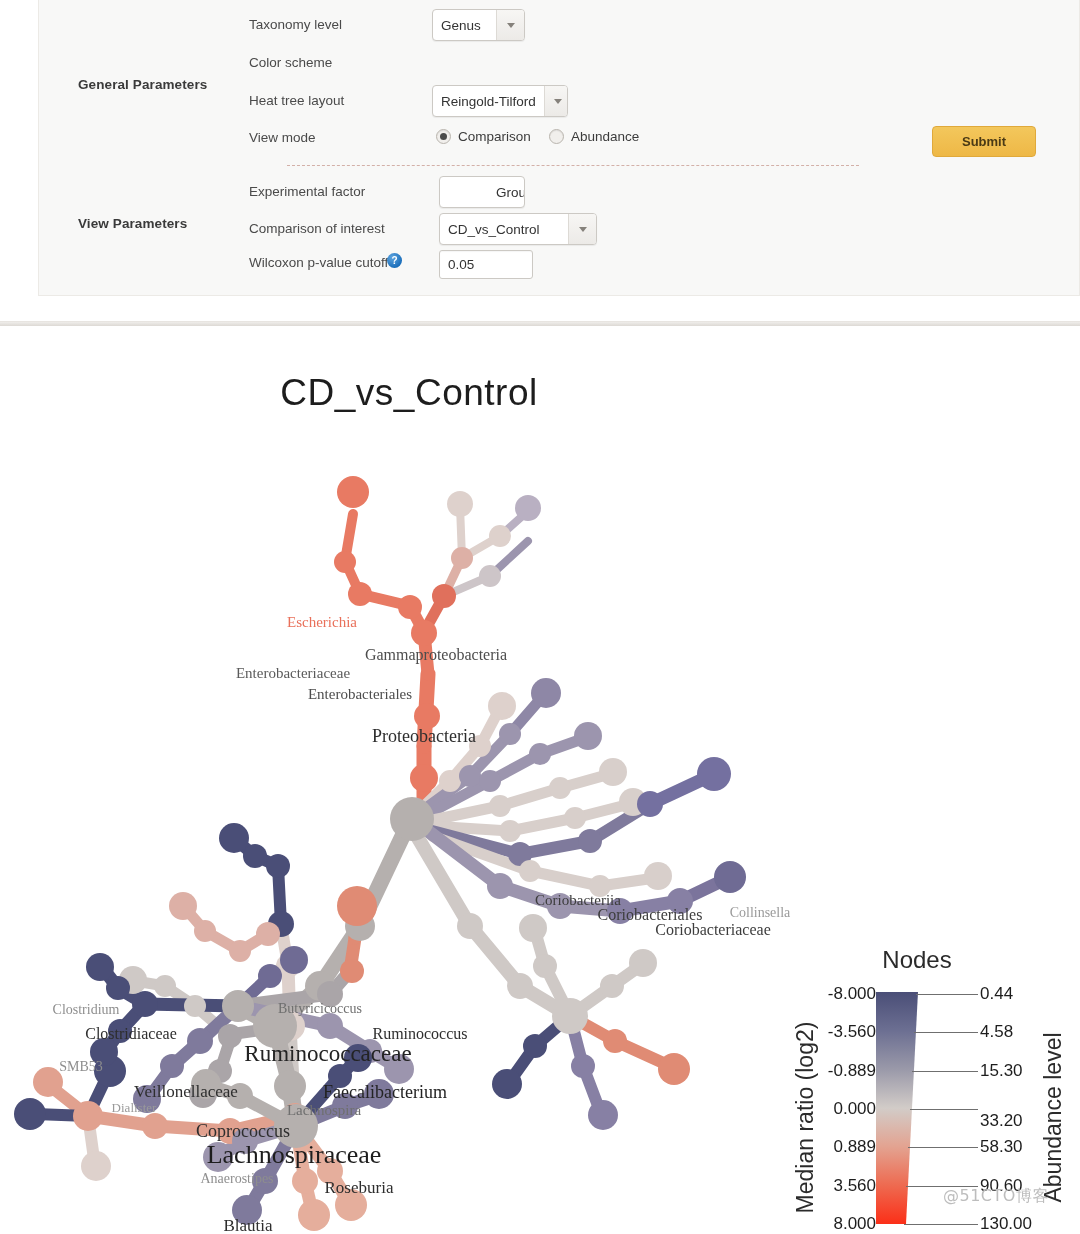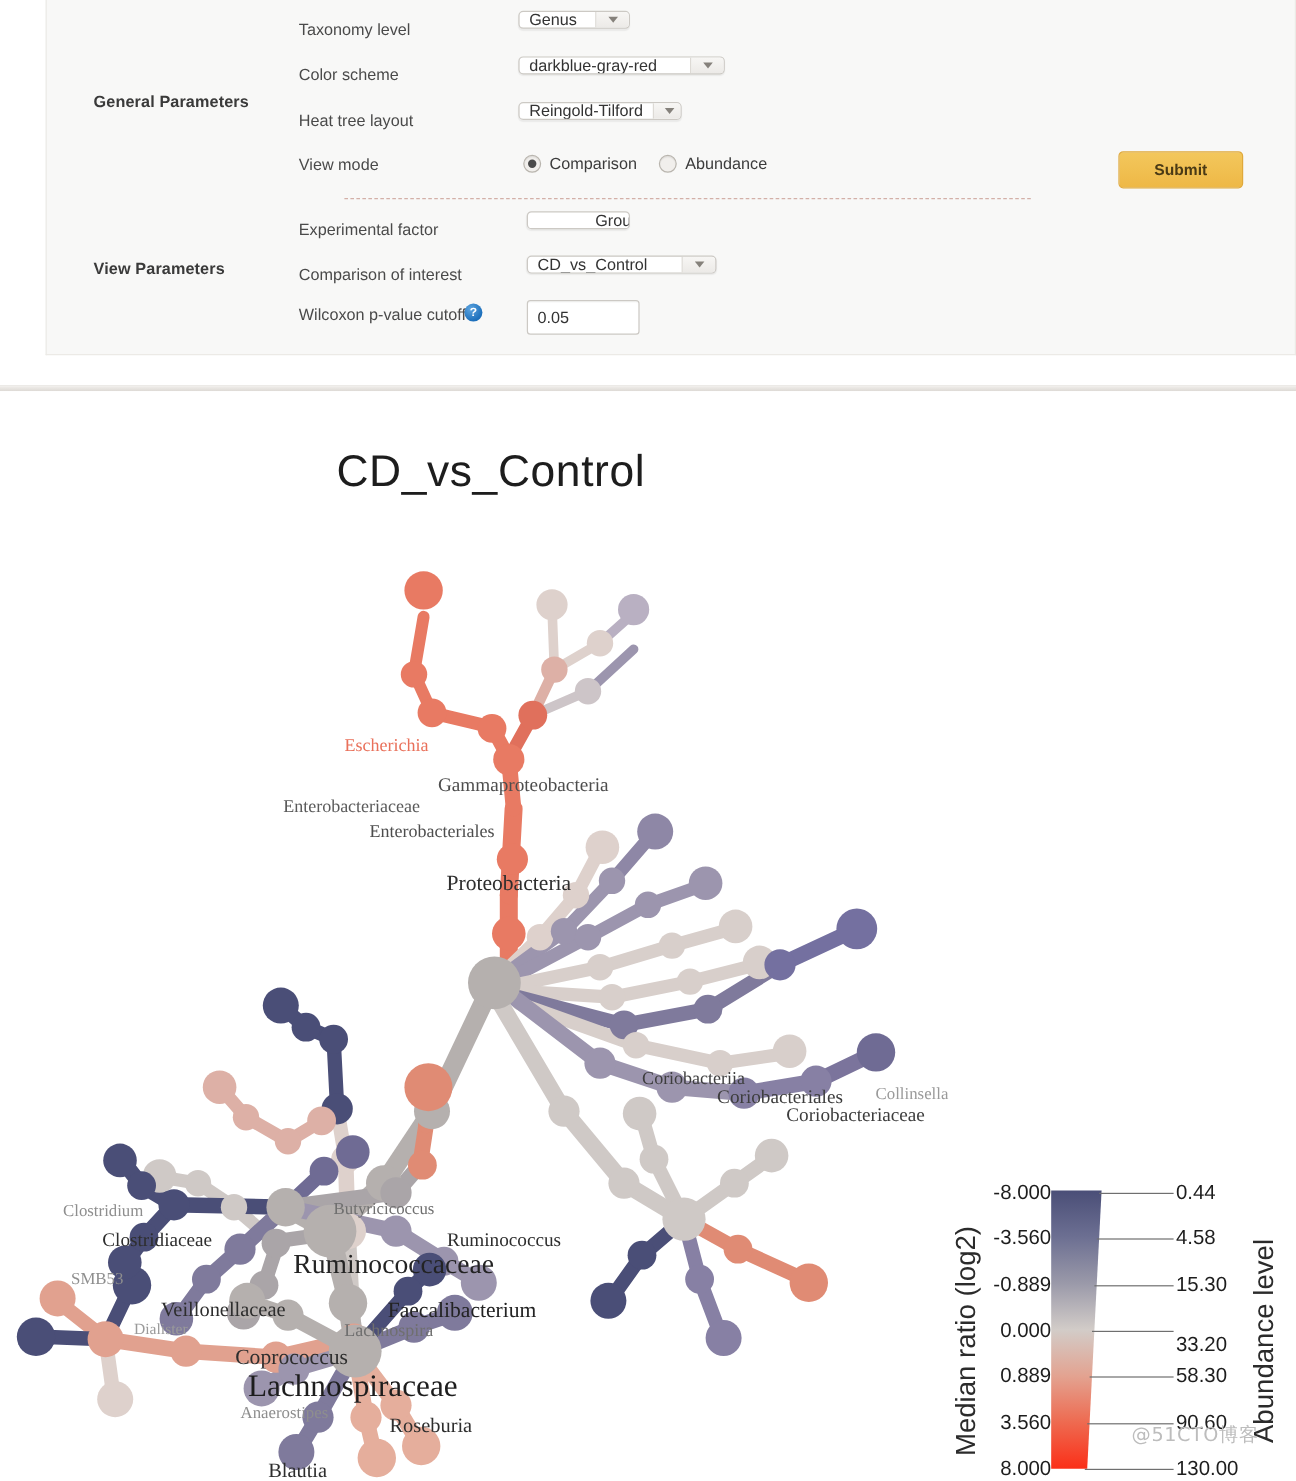--- a/index.html
+++ b/index.html
@@ -23,21 +23,21 @@
   .section-title{
     position:absolute; font-size:13.5px; font-weight:bold; color:#3a3a3a;
     letter-spacing:.1px; white-space:nowrap;
   }
   .field-label{
     position:absolute; font-size:13.5px; color:#4a4a4a; white-space:nowrap;
   }
 
   
   .sel{
-    position:absolute; height:15px;
+    position:absolute; height:32px;
     background:#ffffff;
     border:1px solid #ccc9c4;
     border-radius:4px;
     box-shadow:0 1px 1px rgba(0,0,0,.06);
     display:flex; align-items:stretch;
     overflow:hidden;
   }
   .sel .sel-text{
     flex:1 1 auto; display:flex; align-items:center;
     padding:0 8px; font-size:13.5px; color:#333; white-space:nowrap;
@@ -173,26 +173,20 @@
 
   <div class="field-label" style="left:210px; top:17px;">Taxonomy level</div>
   <div class="sel" style="left:393px; top:9px; width:93px;">
     <div class="sel-text">Genus</div>
     <div class="sel-btn">
         <i class="caret"></i>
       </div>
   </div>
 
   <div class="field-label" style="left:210px; top:55px;">Color scheme</div>
-  <div class="sel" style="left:393px; top:47px; width:172px;">
-    <div class="sel-text">darkblue-gray-red</div>
-    <div class="sel-btn">
-        <i class="caret"></i>
-      </div>
-  </div>
 
   <div class="field-label" style="left:210px; top:93px;">Heat tree layout</div>
   <div class="sel" style="left:393px; top:85px; width:136px;">
     <div class="sel-text">Reingold-Tilford</div>
     <div class="sel-btn">
         <i class="caret"></i>
       </div>
   </div>
 
   <div class="field-label" style="left:210px; top:130px;">View mode</div>
@@ -579,20 +573,21 @@
       <div class="tlabel" style="left: 134px; top: 762px; font-size: 13px; color: rgb(154, 154, 154); font-weight: normal;">Dialister</div>
       <div class="tlabel" style="left: 324px; top: 764px; font-size: 15px; color: rgb(111, 111, 111); font-weight: normal;">Lachnospira</div>
       <div class="tlabel" style="left: 243px; top: 785px; font-size: 18px; color: rgb(46, 46, 46); font-weight: normal;">Coprococcus</div>
       <div class="tlabel" style="left: 294px; top: 809px; font-size: 26px; color: rgb(29, 29, 29); font-weight: normal;">Lachnospiraceae</div>
       <div class="tlabel" style="left: 237px; top: 833px; font-size: 14px; color: rgb(142, 142, 142); font-weight: normal;">Anaerostipes</div>
       <div class="tlabel" style="left: 359px; top: 842px; font-size: 17px; color: rgb(46, 46, 46); font-weight: normal;">Roseburia</div>
       <div class="tlabel" style="left: 248px; top: 880px; font-size: 17px; color: rgb(46, 46, 46); font-weight: normal;">Blautia</div>
     </div>
 
   <div id="legend">
+    <div id="legend-title">Nodes</div>
 
     <div class="axis-title" id="legend-left-title">Median ratio (log2)</div>
     <div class="axis-title" id="legend-right-title">Abundance level</div>
 
     <svg width="318" height="240" style="position:absolute;left:0;top:44px;">
       <polygon points="118,2 160,2 148,234 118,234" fill="url(#legendGrad)"></polygon>
     </svg>
 
     <div id="legend-ticks">
         <div class="leg-tick left" style="top: 48px;">-8.000</div>

